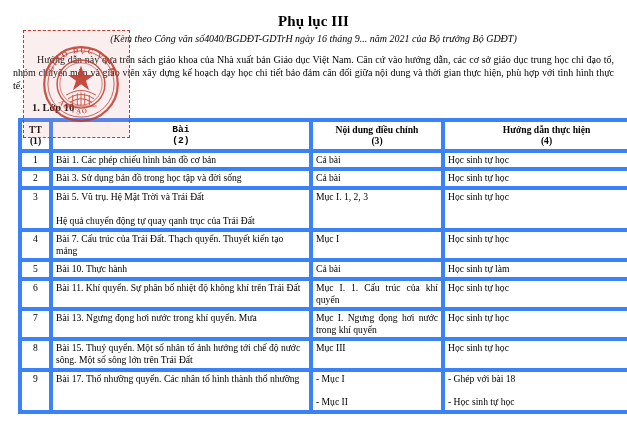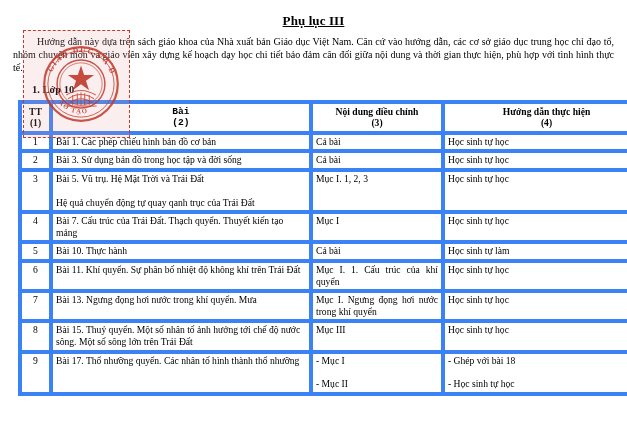--- a/index.html
+++ b/index.html
@@ -21,25 +21,24 @@
     height: 433px;
     box-sizing: border-box;
   }
 
   
   .doc-header {
     padding-top: 14px;
     text-align: center;
   }
   .appendix-label {
-    font-size: 13px;
+    font-size: 15px;
     font-weight: bold;
     line-height: 14px;
     letter-spacing: .1px;
-    text-decoration: underline;
   }
   .main-title {
     font-size: 11.5px;
     font-weight: bold;
     line-height: 16px;
     letter-spacing: .1px;
     margin-top: 2px;
   }
   .subject-title {
     font-size: 11.5px;
@@ -138,20 +137,23 @@
   }
   .stamp-seal svg { display: block; }
 </style>
 </head>
 <body>
 
 <div class="page">
 
   <div class="doc-header">
     <div class="appendix-label">Phụ lục III</div>
+    <div class="ref-line">
+      <span>(Kèm theo Công văn số</span><span class="docnum">4040</span><span>/BGDĐT-GDTrH ngày 16 tháng 9... năm 2021 của Bộ trưởng Bộ GDĐT)</span>
+    </div>
   </div>
 
   <p class="intro">Hướng dẫn này dựa trên sách giáo khoa của Nhà xuất bản Giáo dục Việt Nam. Căn cứ vào hướng dẫn, các cơ sở giáo dục trung học chỉ đạo tổ, nhóm chuyên môn và giáo viên xây dựng kế hoạch dạy học chi tiết bảo đảm cân đối giữa nội dung và thời gian thực hiện, phù hợp với tình hình thực tế.</p>
 
   <div class="section-heading">1. Lớp 10</div>
 
   <div class="tbl-wrap">
     <table class="curriculum">
       <thead>
         <tr>

